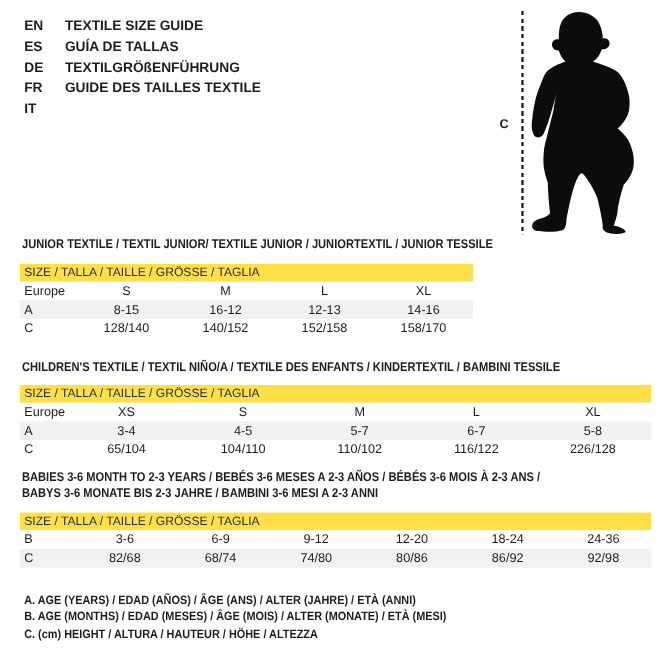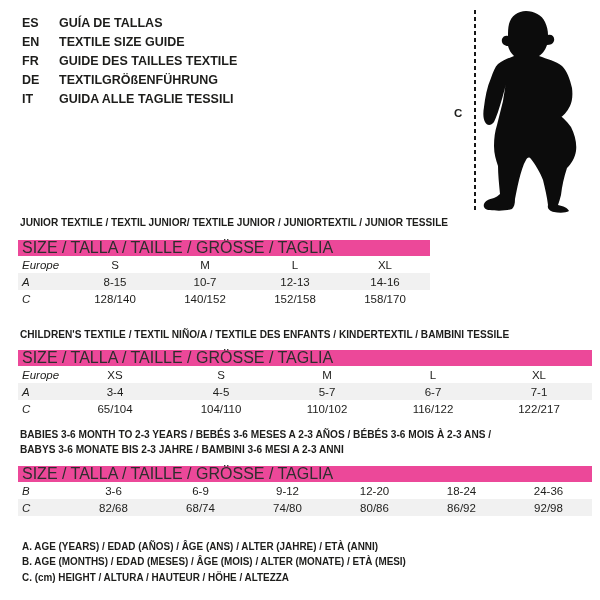--- a/index.html
+++ b/index.html
@@ -19,64 +19,63 @@
   .c-mark{position:absolute;left:454px;top:107px;font-size:11.5px;font-weight:bold;}
   .baby{position:absolute;left:482px;top:8px;}
   
   .sec-title{
     position:absolute;left:20px;font-weight:bold;font-size:11.5px;white-space:nowrap;
     transform:scaleX(0.88);transform-origin:0 50%;line-height:15px;
   }
   
   .size-table{position:absolute;left:18px;}
   .t-header{
-    background:#ec4899;height:16px;display:flex;align-items:center;
-    padding-left:4px;font-size:16px;color:#2e2e2e;
+    background:#fde047;height:16px;display:flex;align-items:center;
+    padding-left:4px;font-size:11px;color:#2e2e2e;
     transform-origin:0 50%;
   }
   .t-row{display:flex;height:17px;align-items:center;font-size:11.5px;}
   .t-row.shaded{background:#f1f1f1;}
-  .cell-label{padding-left:4px;box-sizing:border-box;font-style:italic;}
+  .cell-label{padding-left:4px;box-sizing:border-box;}
   .t1 .cell-label{width:52px;}
   .t2 .cell-label{width:44px;}
   .t3 .cell-label{width:52px;}
   .cell{flex:1;text-align:center;}
   .w1{width:412px;}
   .w2{width:574px;}
   
   .footnotes{
     position:absolute;left:22px;top:539px;font-weight:bold;font-size:11px;
     line-height:15.4px;white-space:nowrap;transform:scaleX(0.9);transform-origin:0 0;
   }
 </style>
 </head>
 <body>
 
 <div class="page">
 
   <div class="langs">
     <div class="lang-row">
+      <span class="lang-code">EN</span>
+      <span>TEXTILE SIZE GUIDE</span>
+    </div>
+    <div class="lang-row">
       <span class="lang-code">ES</span>
       <span>GUÍA DE TALLAS</span>
     </div>
     <div class="lang-row">
-      <span class="lang-code">EN</span>
-      <span>TEXTILE SIZE GUIDE</span>
+      <span class="lang-code">DE</span>
+      <span>TEXTILGRÖßENFÜHRUNG</span>
     </div>
     <div class="lang-row">
       <span class="lang-code">FR</span>
       <span>GUIDE DES TAILLES TEXTILE</span>
     </div>
     <div class="lang-row">
-      <span class="lang-code">DE</span>
-      <span>TEXTILGRÖßENFÜHRUNG</span>
-    </div>
-    <div class="lang-row">
       <span class="lang-code">IT</span>
-      <span>GUIDA ALLE TAGLIE TESSILI</span>
     </div>
   </div>
 
   <div class="dotline"></div>
   <div class="c-mark">C</div>
   <svg class="baby" width="100" height="207" viewBox="0 0 100 207">
     <path fill="#0c0c0c" d="
       M44 3
       C52 3 60 7 63 14
       C65 18 66 23 66 27
@@ -131,21 +130,21 @@
     <div class="t-row">
       <span class="cell-label">Europe</span>
       <span class="cell">S</span>
       <span class="cell">M</span>
       <span class="cell">L</span>
       <span class="cell">XL</span>
     </div>
     <div class="t-row shaded">
       <span class="cell-label">A</span>
       <span class="cell">8-15</span>
-      <span class="cell">10-7</span>
+      <span class="cell">16-12</span>
       <span class="cell">12-13</span>
       <span class="cell">14-16</span>
     </div>
     <div class="t-row">
       <span class="cell-label">C</span>
       <span class="cell">128/140</span>
       <span class="cell">140/152</span>
       <span class="cell">152/158</span>
       <span class="cell">158/170</span>
     </div>
@@ -161,29 +160,29 @@
       <span class="cell">M</span>
       <span class="cell">L</span>
       <span class="cell">XL</span>
     </div>
     <div class="t-row shaded">
       <span class="cell-label">A</span>
       <span class="cell">3-4</span>
       <span class="cell">4-5</span>
       <span class="cell">5-7</span>
       <span class="cell">6-7</span>
-      <span class="cell">7-1</span>
+      <span class="cell">5-8</span>
     </div>
     <div class="t-row">
       <span class="cell-label">C</span>
       <span class="cell">65/104</span>
       <span class="cell">104/110</span>
       <span class="cell">110/102</span>
       <span class="cell">116/122</span>
-      <span class="cell">122/217</span>
+      <span class="cell">226/128</span>
     </div>
   </div>
 
   <div class="sec-title" style="top:427px;">BABIES 3-6 MONTH TO 2-3 YEARS / BEBÉS 3-6 MESES A 2-3 AÑOS / BÉBÉS 3-6 MOIS À 2-3 ANS /</div>
   <div class="sec-title" style="top:442px;">BABYS 3-6 MONATE BIS 2-3 JAHRE / BAMBINI 3-6 MESI A 2-3 ANNI</div>
   <div class="size-table t3 w2" style="top:466px;">
     <div class="t-header">SIZE / TALLA / TAILLE / GRÖSSE / TAGLIA</div>
     <div class="t-row">
       <span class="cell-label">B</span>
       <span class="cell">3-6</span>

